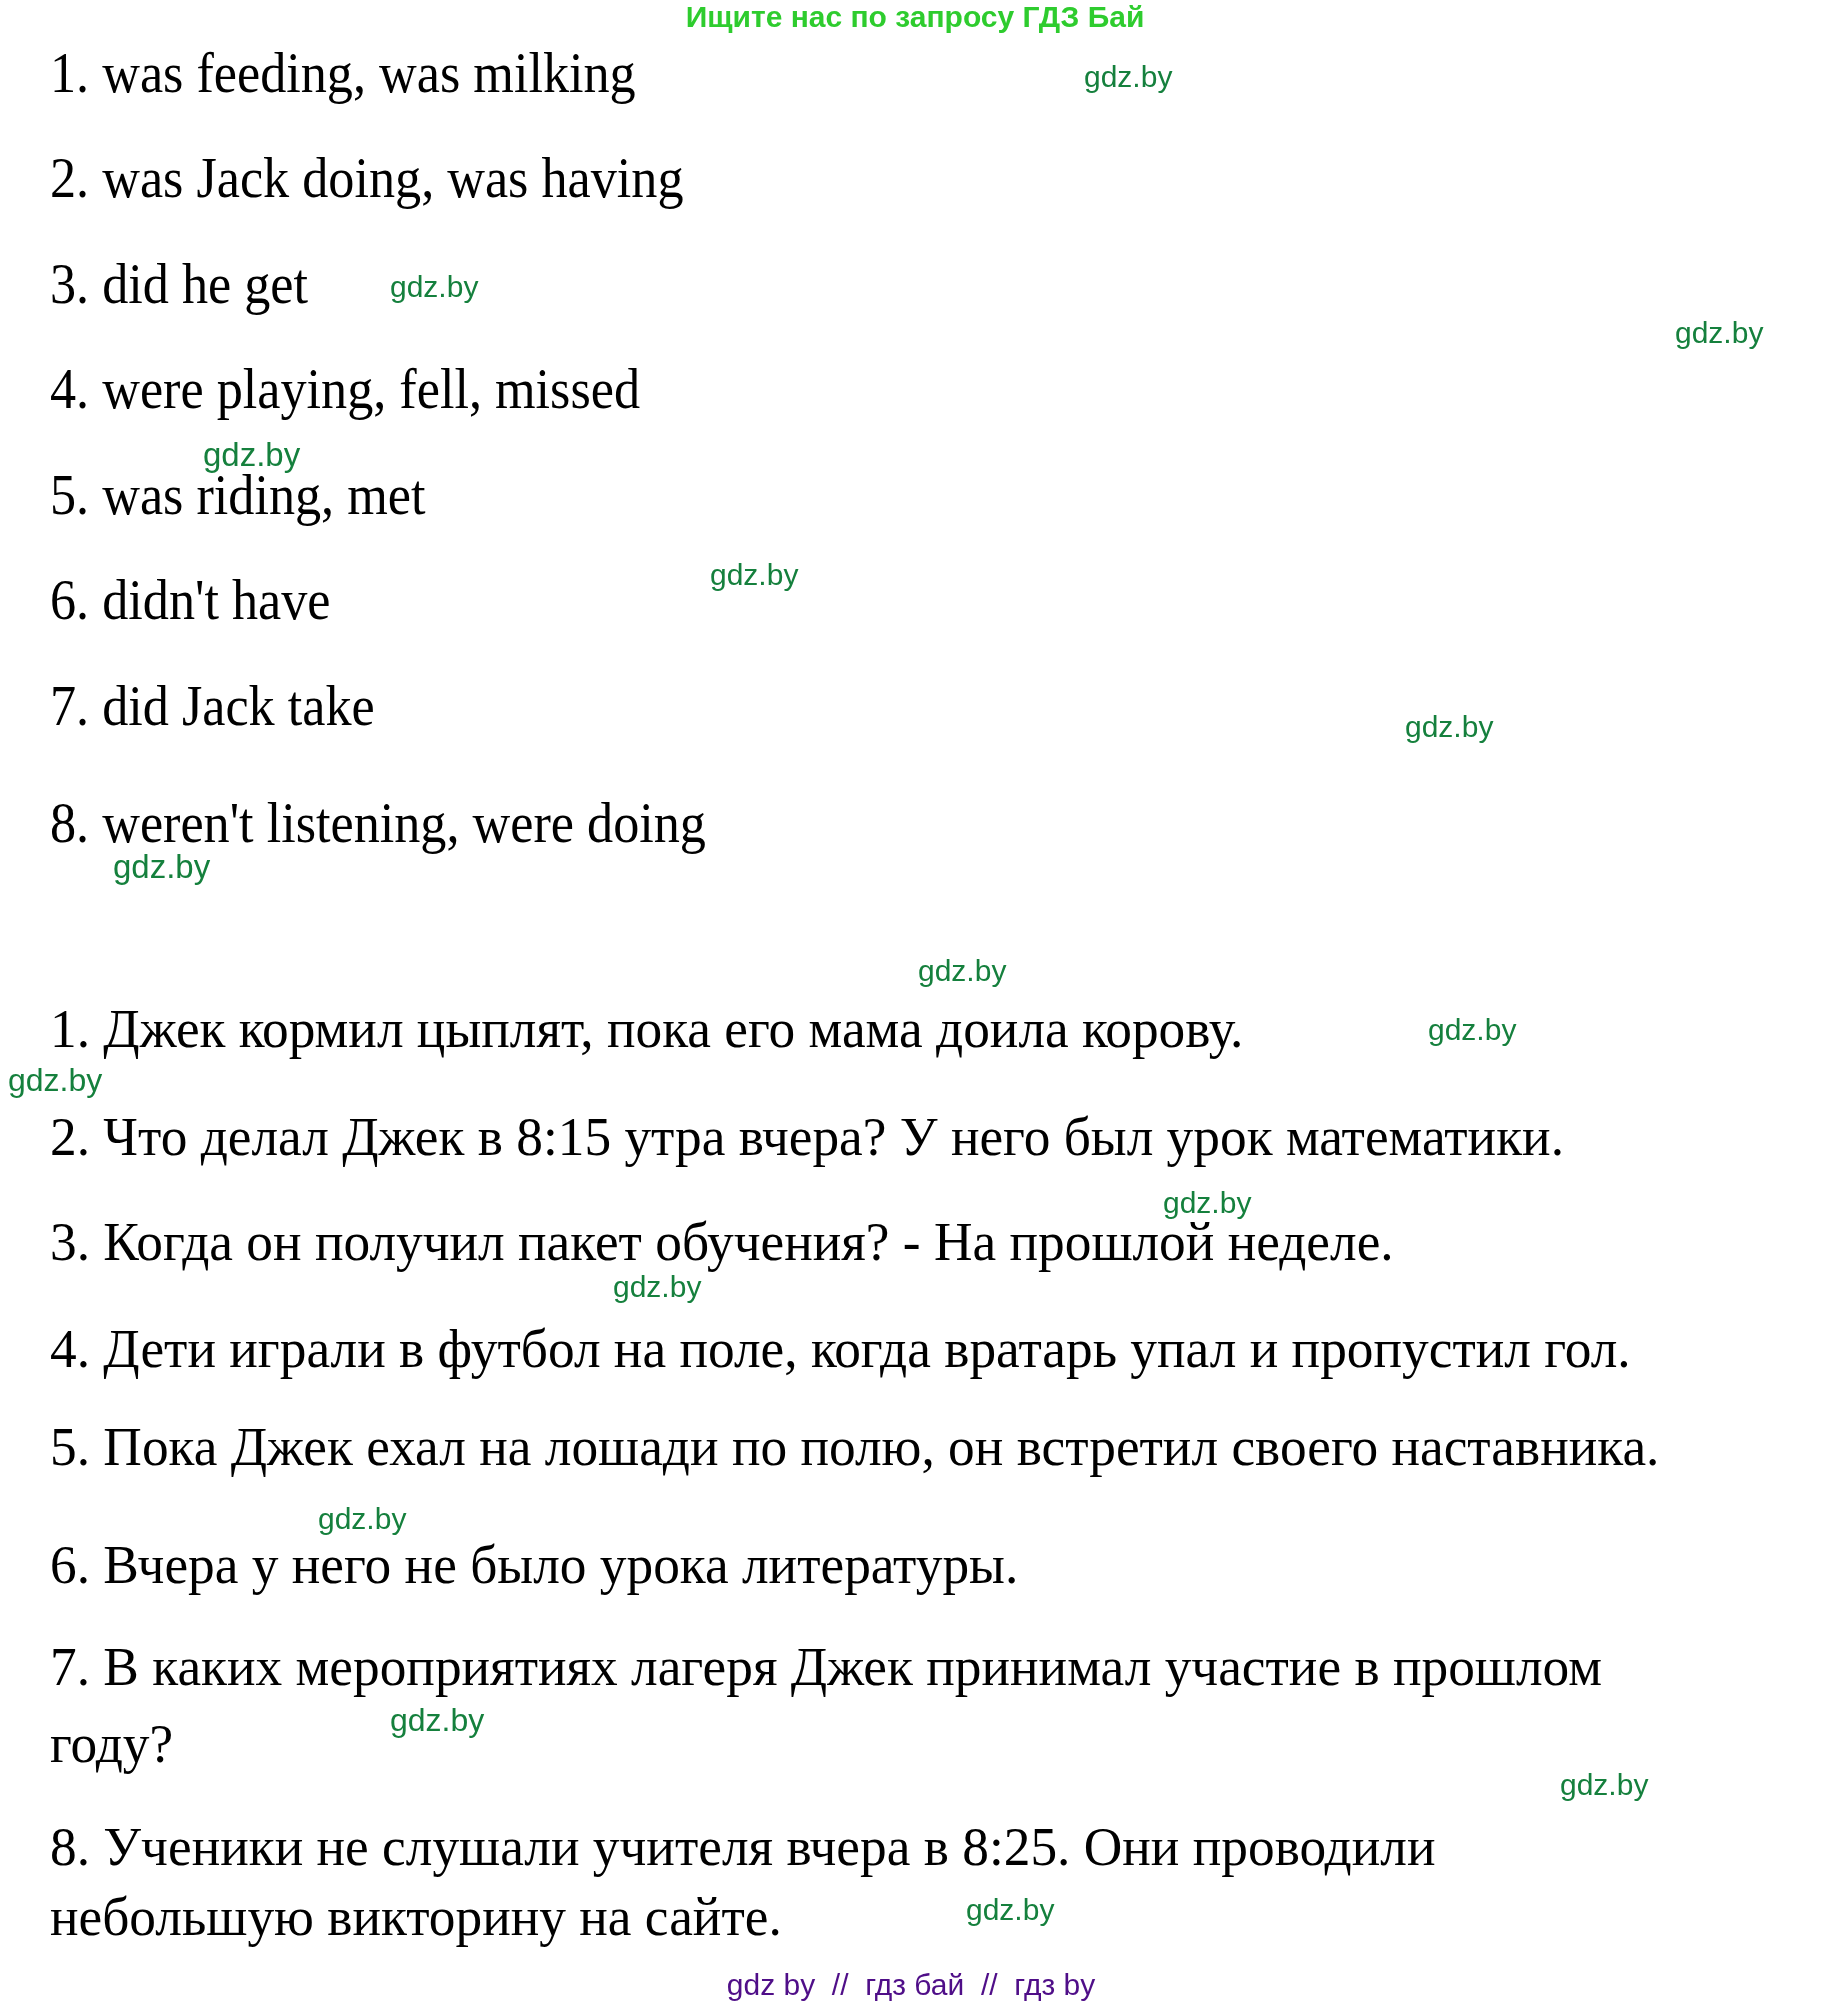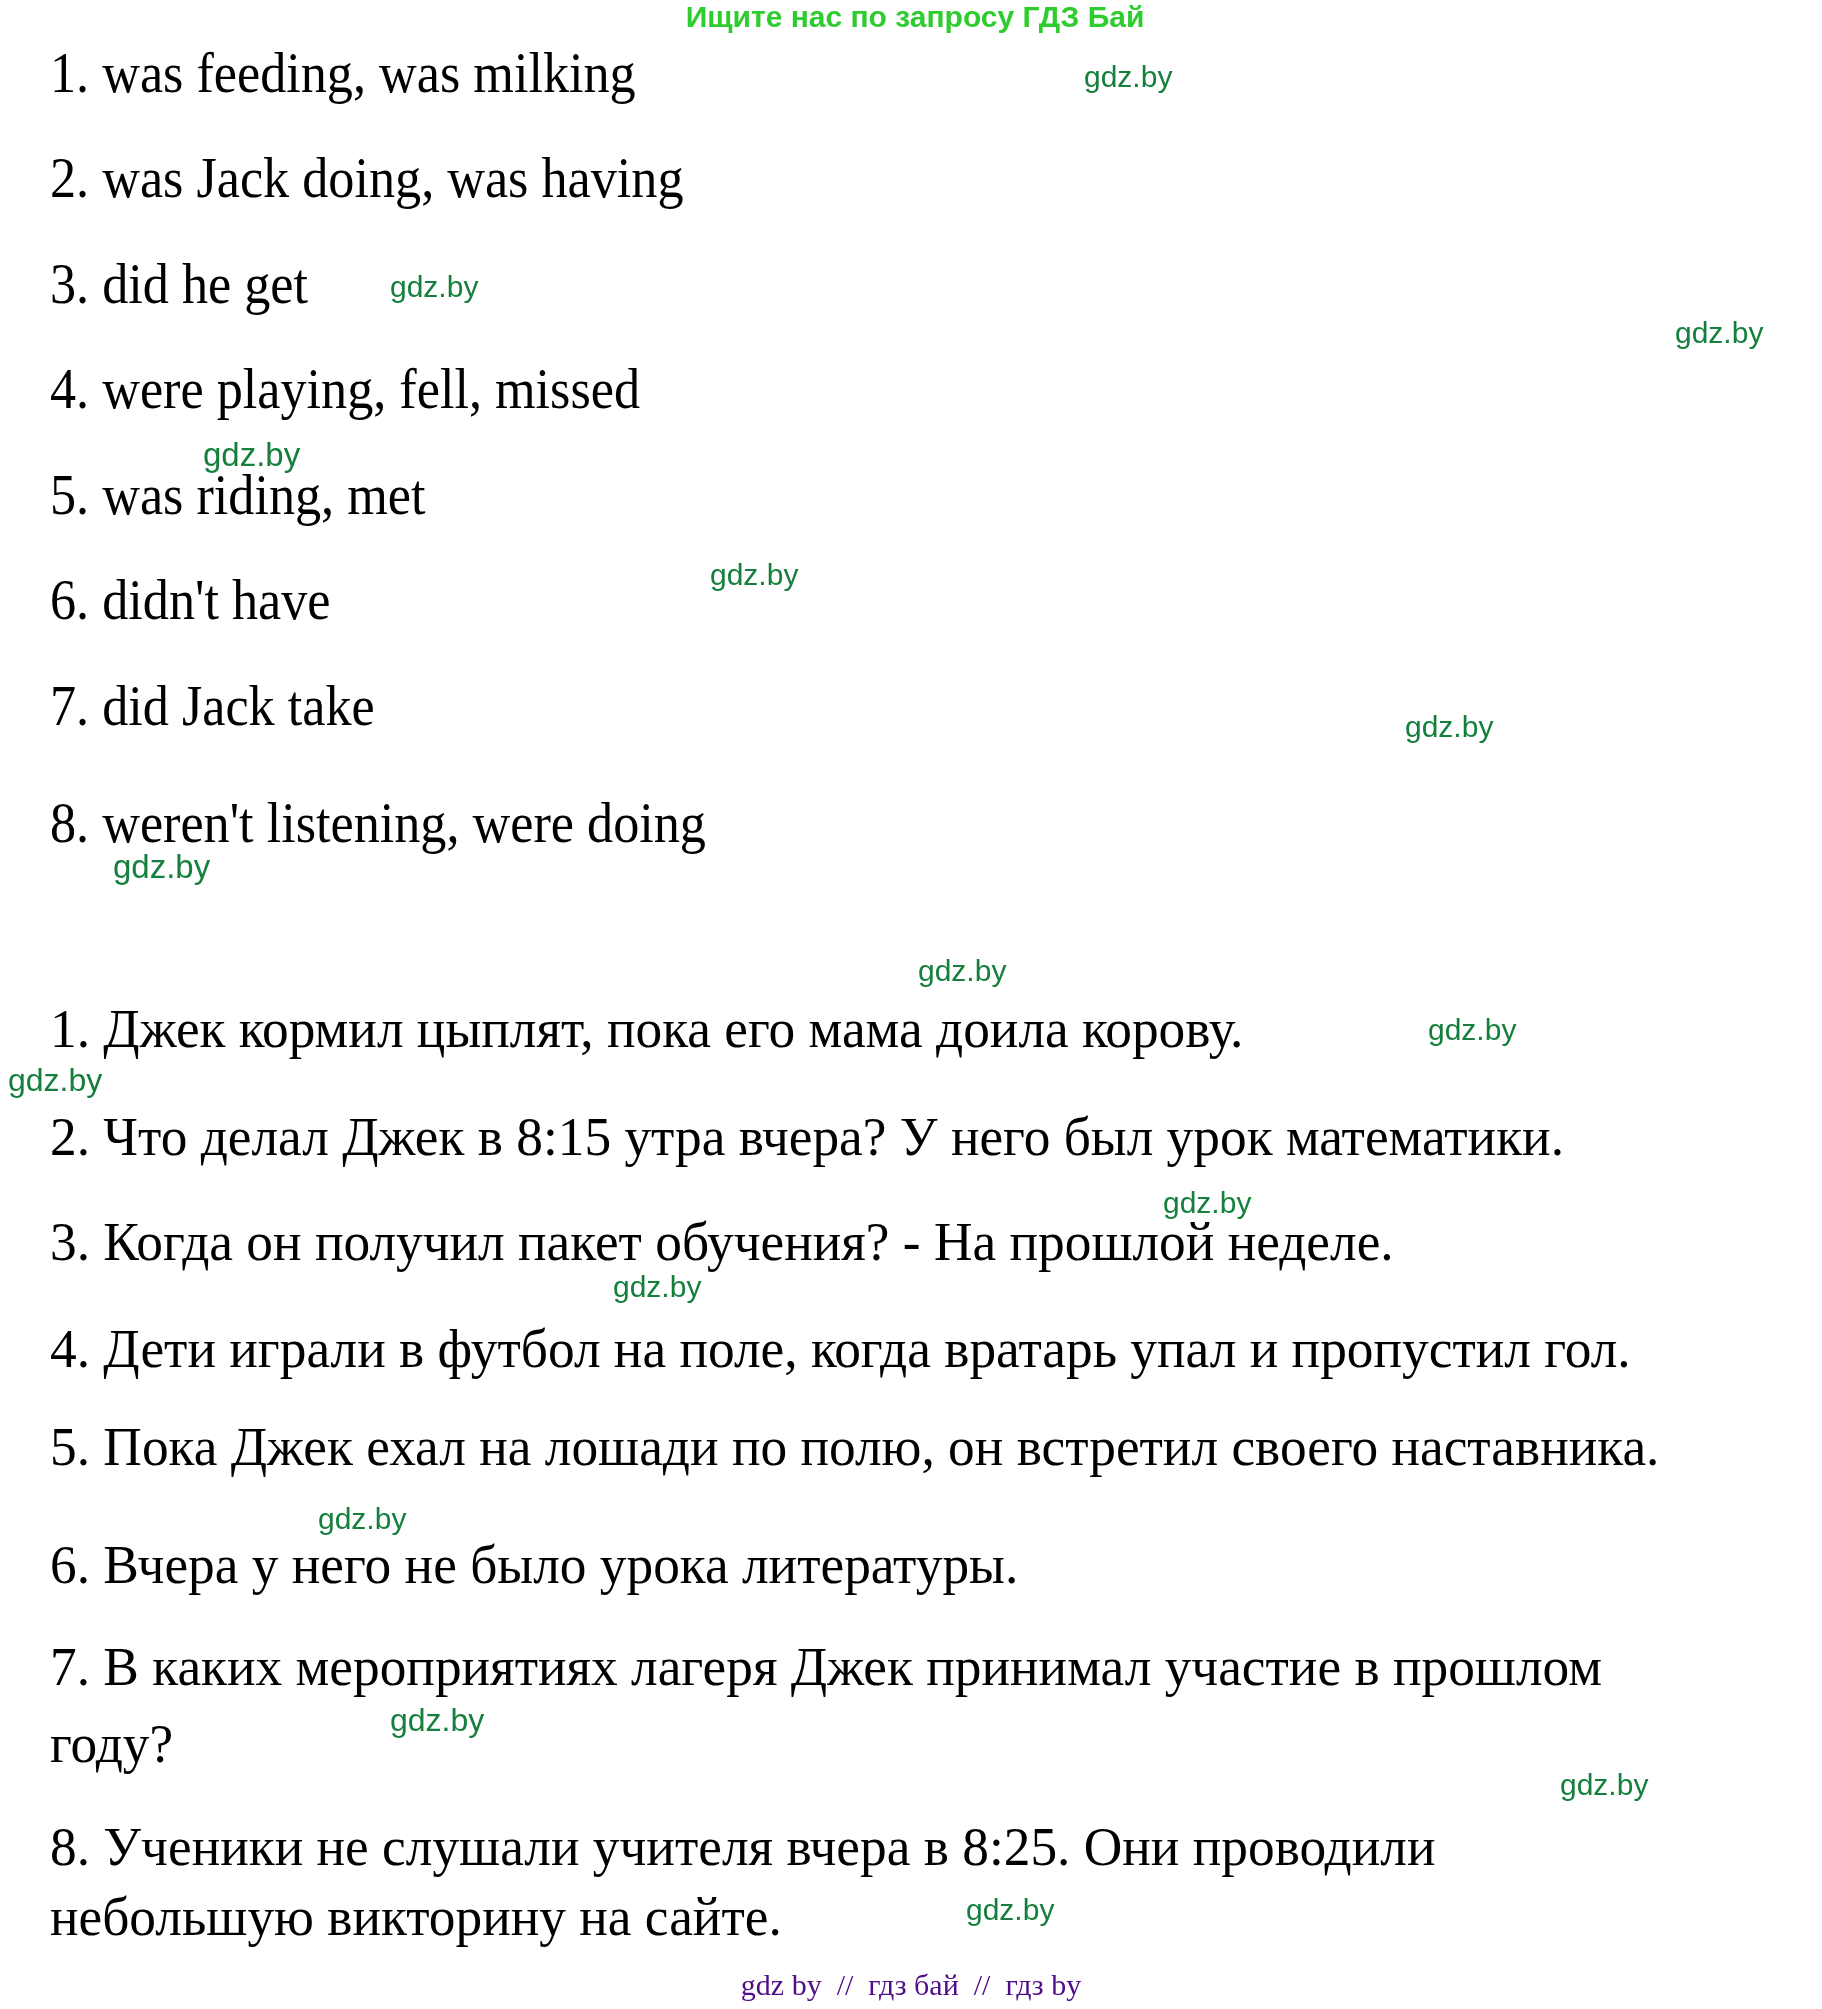--- a/index.html
+++ b/index.html
@@ -50,21 +50,21 @@
     font-family: "Liberation Sans", sans-serif;
     font-size: 30px;
     line-height: 1;
     color: #15803d;
     white-space: pre;
   }
   .footer {
     position: absolute;
     left: 0; right: 0; top: 1970px;
     text-align: center;
-    font-family: Liberation Serif, serif;
+    font-family: Liberation Sans, sans-serif;
     font-size: 30px;
     line-height: 1;
     color: #4f0e88;
     white-space: pre;
   }
 </style>
 </head>
 <body>
 
 <div id="page">

